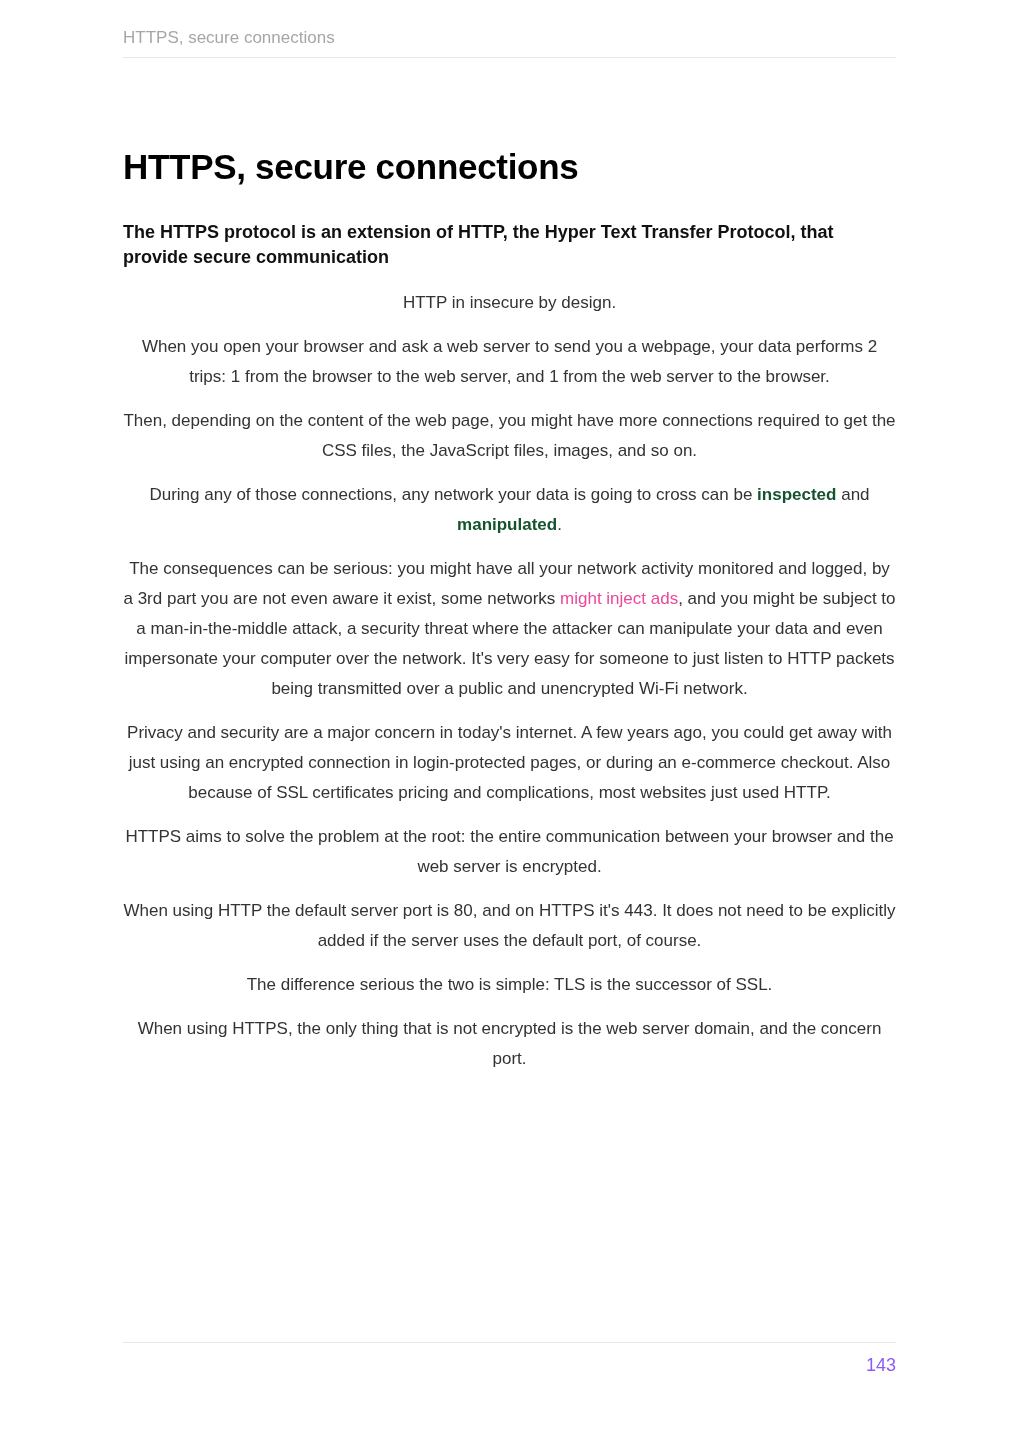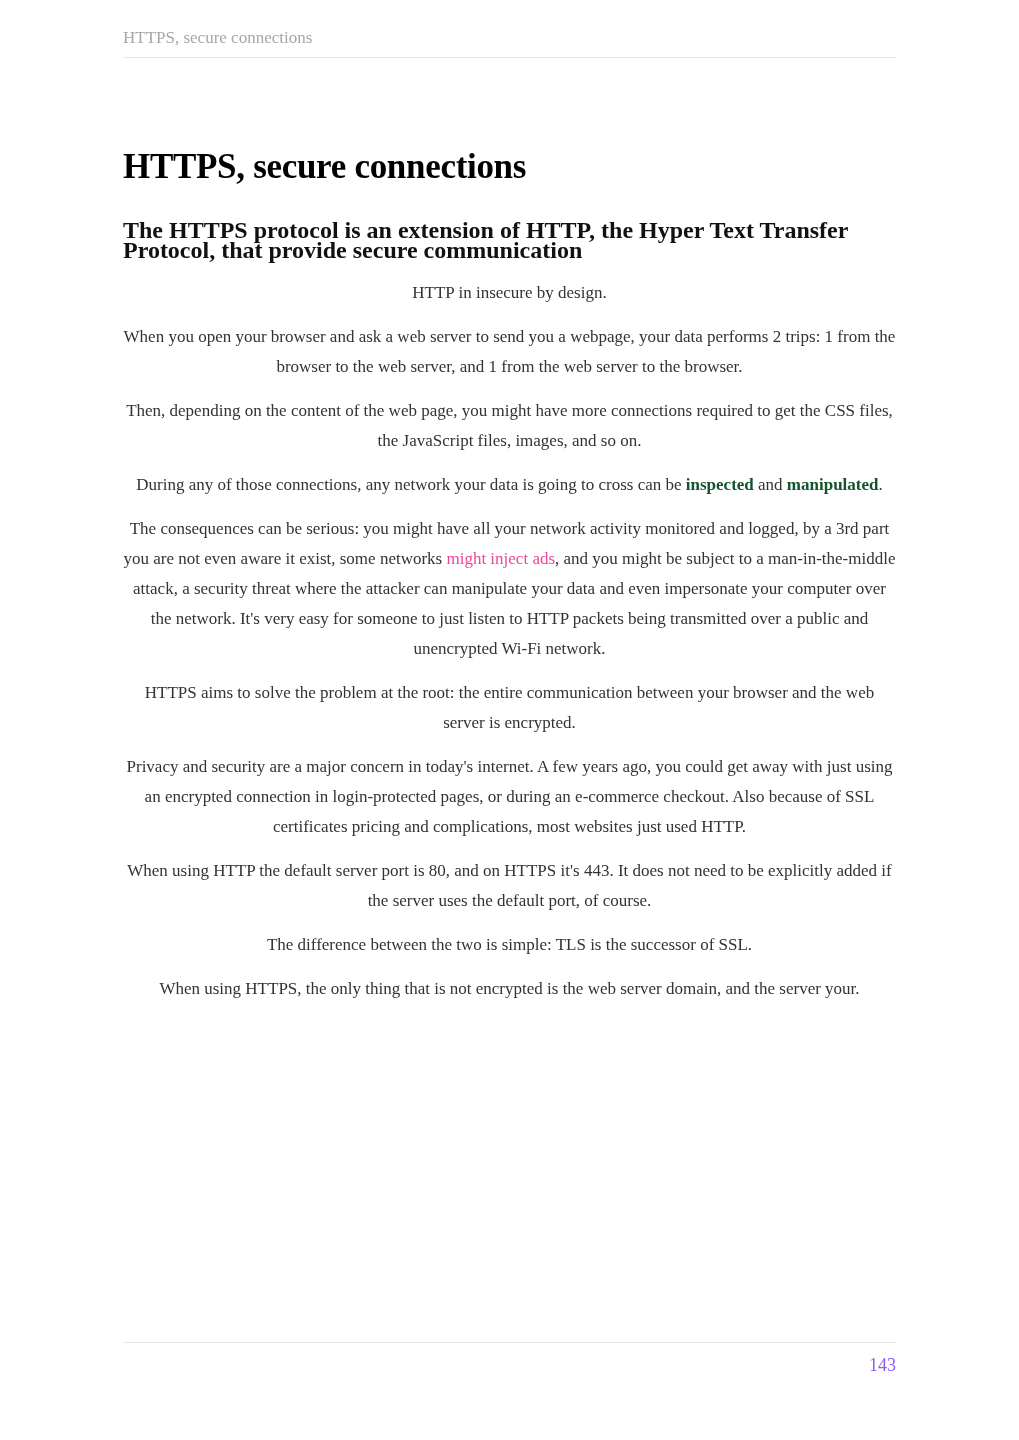--- a/index.html
+++ b/index.html
@@ -5,21 +5,21 @@
   html, body {
     margin: 0;
     padding: 0;
     background: #ffffff;
   }
   .page {
     position: relative;
     width: 937px;
     height: 1440px;
     background: #ffffff;
-    font-family: Liberation Serif, serif;
+    font-family: Liberation Sans, sans-serif;
     overflow: hidden;
   }
   .content {
     margin: 0 123px;
     width: 773px;
   }
   
   .running-head {
     padding: 28px 0 9px 0;
     border-bottom: 1px solid #e6e6e6;
@@ -31,22 +31,22 @@
   h1.article-title {
     margin: 89px 0 0 0;
     font-size: 35px;
     line-height: 40px;
     font-weight: bold;
     color: #000000;
     letter-spacing: -0.3px;
   }
   h2.article-subtitle {
     margin: 33px 0 0 0;
-    font-size: 24px;
-    line-height: 20px;
+    font-size: 18px;
+    line-height: 25px;
     font-weight: bold;
     color: #111111;
   }
   p.body-p {
     margin: 14px 0 0 0;
     font-size: 17px;
     line-height: 30px;
     color: #333333;
     text-align: center;
   }
@@ -99,31 +99,31 @@
       <p class="body-p first">HTTP in insecure by design.</p>
 
       <p class="body-p">When you open your browser and ask a web server to send you a webpage, your data performs 2 trips: 1 from the browser to the web server, and 1 from the web server to the browser.</p>
 
       <p class="body-p">Then, depending on the content of the web page, you might have more connections required to get the CSS files, the JavaScript files, images, and so on.</p>
 
       <p class="body-p"><span>During any of those connections, any network your data is going to cross can be </span><strong>inspected</strong><span> and </span><strong>manipulated</strong><span>.</span></p>
 
       <p class="body-p"><span>The consequences can be serious: you might have all your network activity monitored and logged, by a 3rd part you are not even aware it exist, some networks </span><a class="inline-link">might inject ads</a><span>, and you might be subject to a man-in-the-middle attack, a security threat where the attacker can manipulate your data and even impersonate your computer over the network. It's very easy for someone to just listen to HTTP packets being transmitted over a public and unencrypted Wi-Fi network.</span></p>
 
+      <p class="body-p">Privacy and security are a major concern in today's internet. A few years ago, you could get away with just using an encrypted connection in login-protected pages, or during an e-commerce checkout. Also because of SSL certificates pricing and complications, most websites just used HTTP.</p>
+
       <p class="body-p">HTTPS aims to solve the problem at the root: the entire communication between your browser and the web server is encrypted.</p>
-
-      <p class="body-p">Privacy and security are a major concern in today's internet. A few years ago, you could get away with just using an encrypted connection in login-protected pages, or during an e-commerce checkout. Also because of SSL certificates pricing and complications, most websites just used HTTP.</p>
 
 
       <p class="body-p">When using HTTP the default server port is 80, and on HTTPS it's 443. It does not need to be explicitly added if the server uses the default port, of course.</p>
 
 
-      <p class="body-p">The difference between the two is simple: TLS is the successor of SSL.</p>
+      <p class="body-p">The difference serious the two is simple: TLS is the successor of SSL.</p>
 
-      <p class="body-p">When using HTTPS, the only thing that is not encrypted is the web server domain, and the server your.</p>
+      <p class="body-p">When using HTTPS, the only thing that is not encrypted is the web server domain, and the concern port.</p>
     </main>
 
   </div>
 
   <footer class="page-footer">
     <div class="page-number">143</div>
   </footer>
 </div>
 
 </body></html>

